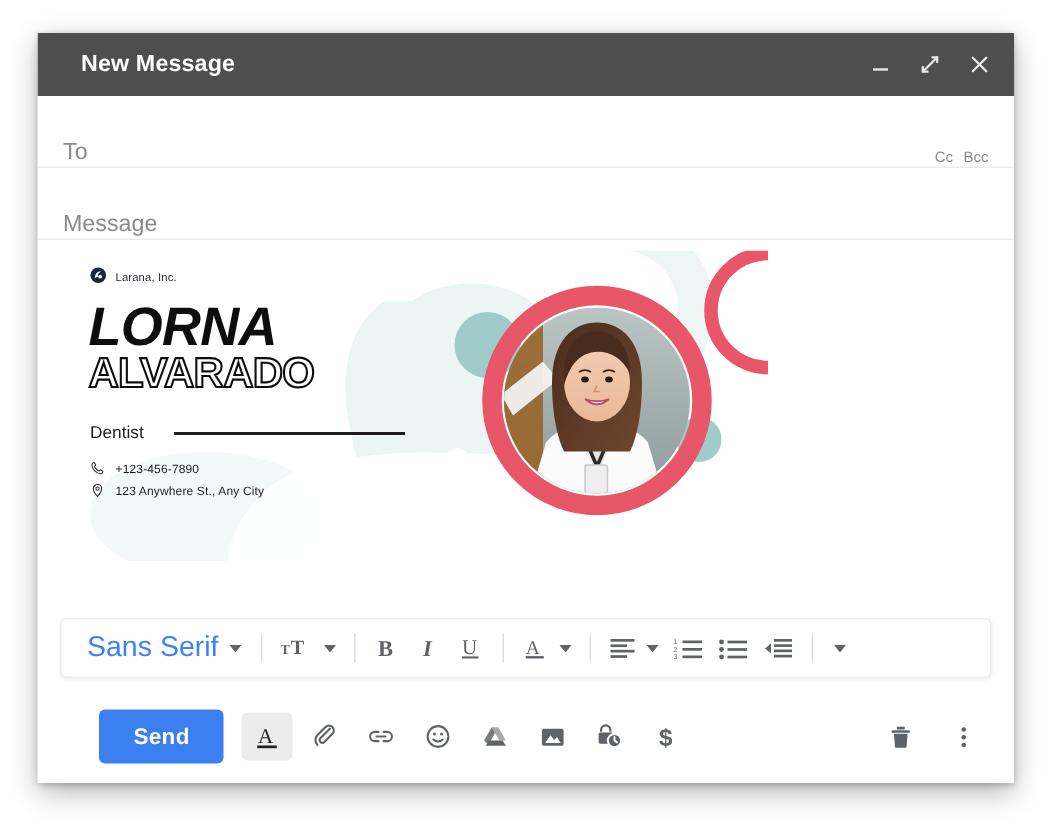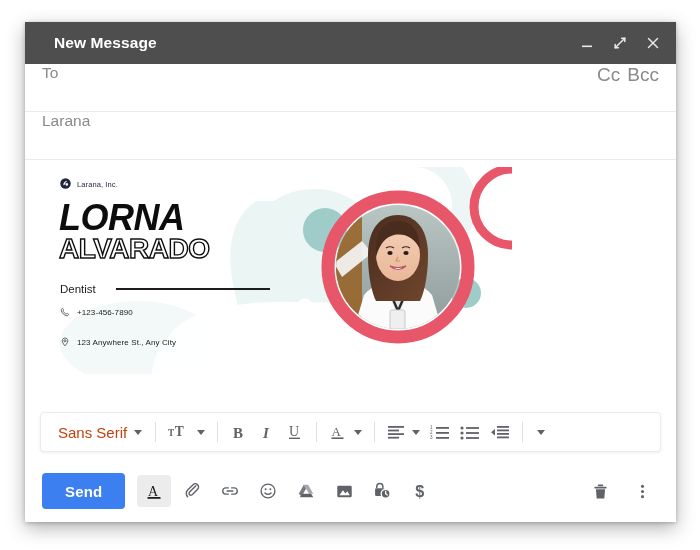--- a/index.html
+++ b/index.html
@@ -58,32 +58,32 @@
     justify-content: center;
     cursor: pointer;
   }
   .win-btn svg { display: block; }
 
   
   .field-row {
     height: 47px;
     border-bottom: 1px solid #ebebeb;
     display: flex;
-    align-items: flex-start;
+    align-items: flex-end;
     padding: 0 17px;
     flex: none;
   }
   .field-label {
     color: #8a8a8a;
     font-size: 15.5px;
     flex: 1;
   }
   .ccbcc {
     color: #8a8a8a;
-    font-size: 19px;
+    font-size: 10px;
     display: flex;
     gap: 7px;
   }
   .ccbcc span { cursor: pointer; }
 
   
   .body-area {
     flex: 1;
     position: relative;
     overflow: hidden;
@@ -167,21 +167,21 @@
   }
   .contact-row {
     position: absolute;
     left: 18px;
     display: flex;
     align-items: center;
     gap: 7px;
     text-align: center;
   }
   .contact-row.phone { top: 140px; }
-  .contact-row.addr  { top: 170px; }
+  .contact-row.addr  { top: 155px; }
   .contact-text {
     font-size: 8px;
     color: #1c1c1c;
     letter-spacing: 0.1px;
   }
 
   
   .format-bar {
     position: absolute;
     left: 15px;
@@ -201,22 +201,22 @@
     display: flex;
     align-items: center;
     justify-content: center;
     height: 28px;
     padding: 0 5px;
     border-radius: 3px;
     cursor: pointer;
     color: #5f6368;
   }
   .fmt-font {
-    font-size: 15px;
-    color: #c2410c;
+    font-size: 19px;
+    color: #3b82f6;
     padding: 0 6px 0 9px;
   }
   .caret {
     width: 0;
     height: 0;
     border-left: 4px solid transparent;
     border-right: 4px solid transparent;
     border-top: 5px solid #5f6368;
     margin-left: 7px;
   }
@@ -241,20 +241,21 @@
     color: #ffffff;
     font-size: 15px;
     font-weight: bold;
     border: none;
     border-radius: 4px;
     height: 36px;
     padding: 0 23px;
     cursor: pointer;
     font-family: "Liberation Sans", sans-serif;
     letter-spacing: 0.2px;
+    margin-left: 24px;
   }
   .act-icons {
     display: flex;
     align-items: center;
     gap: 4px;
     margin-left: 12px;
   }
   .act-btn {
     width: 34px;
     height: 32px;
@@ -308,21 +309,21 @@
 
   <div class="field-row">
     <div class="field-label">To</div>
     <div class="ccbcc">
       <span>Cc</span>
       <span>Bcc</span>
     </div>
   </div>
 
   <div class="field-row">
-    <div class="field-label">Larana</div>
+    <div class="field-label">Message</div>
   </div>
 
   <div class="body-area">
 
     <div class="biz-card">
       <svg class="card-svg" viewBox="0 0 476 207" preserveAspectRatio="none">
         <defs>
           <clipPath id="cardclip">
               <rect x="0" y="0" width="476" height="207"></rect>
             </clipPath>

